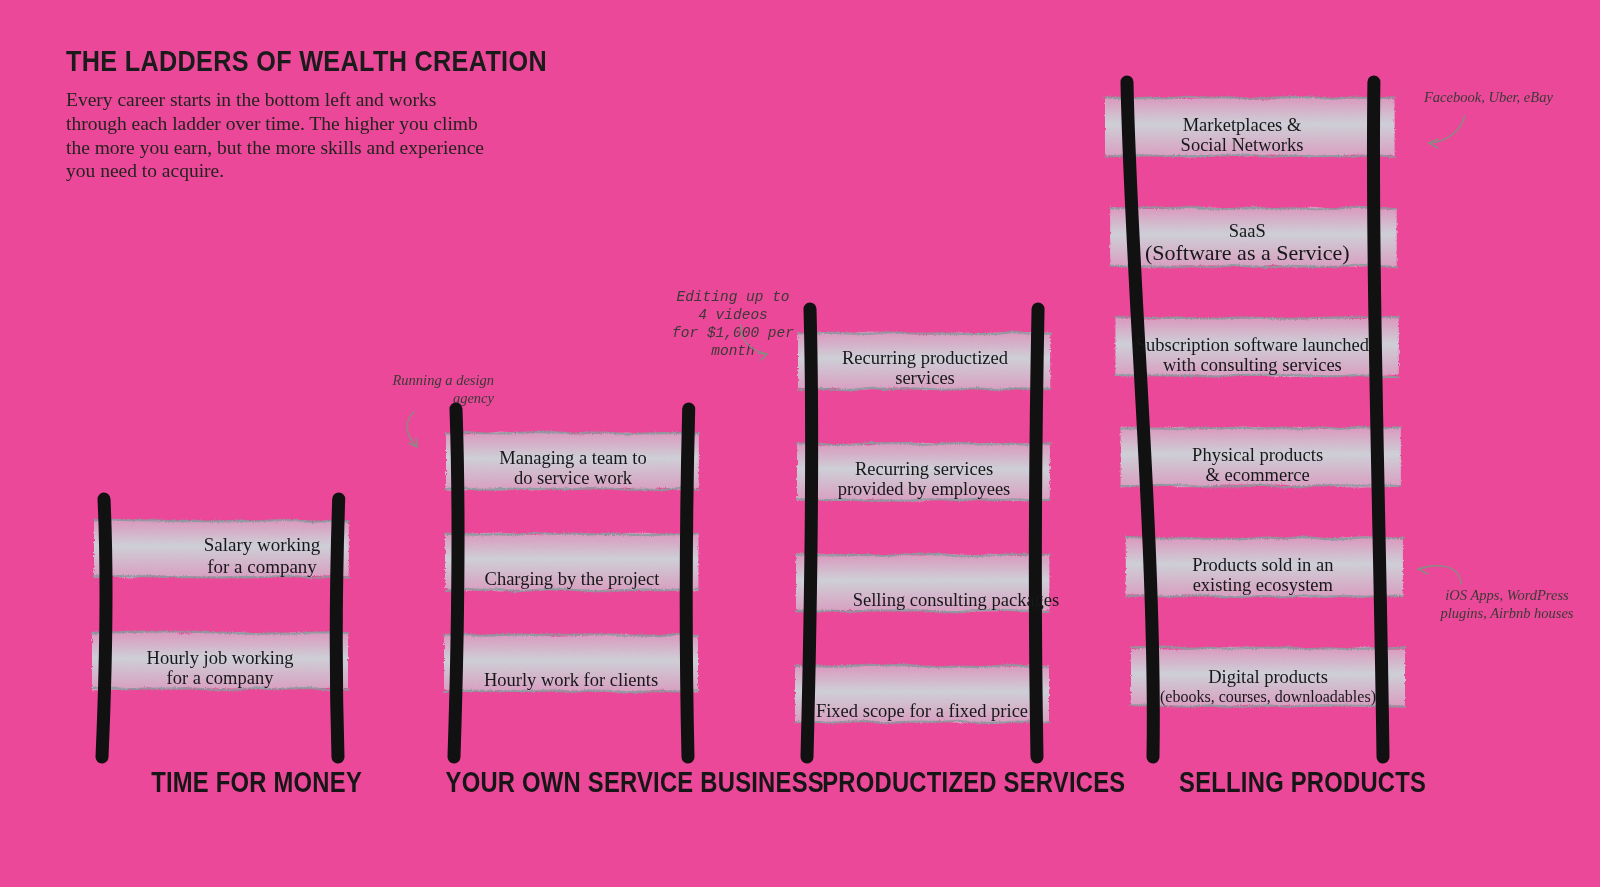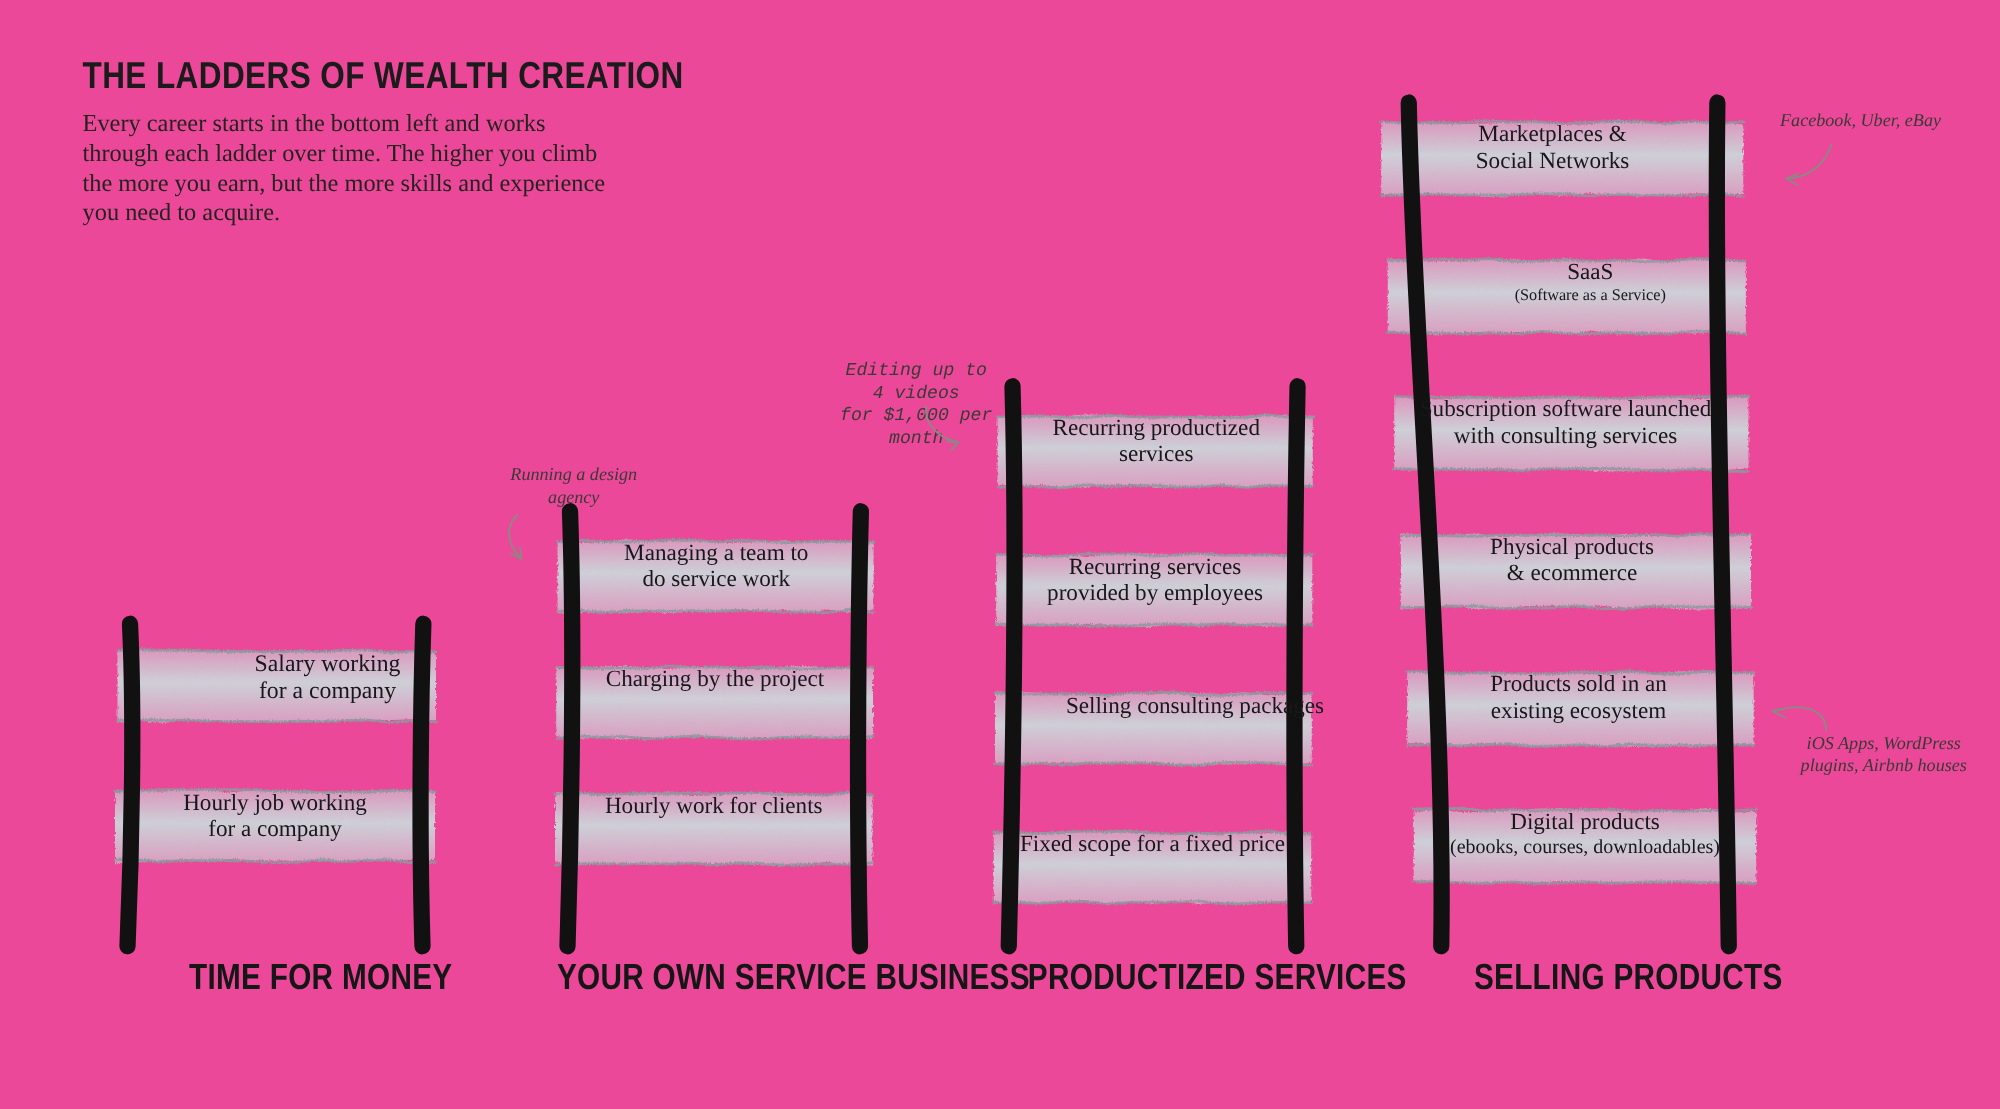--- a/index.html
+++ b/index.html
@@ -41,21 +41,21 @@
   .ladder { position: absolute; }
   .ladder-svg { position: absolute; left: 0; top: 0; overflow: visible; }
   .rung-label {
     position: absolute;
     text-align: center;
     font-family: "Liberation Serif", serif;
     color: #16181a;
     line-height: 1.12;
     pointer-events: none;
     display: flex;
-    align-items: flex-start;
+    align-items: flex-end;
     justify-content: center;
   }
   .rung-label span { display: block; width: 100%; }
   .ladder-caption {
     position: absolute;
     font-family: "Liberation Sans", sans-serif;
     font-weight: 700;
     font-size: 29px;
     letter-spacing: 0.3px;
     color: #161616;
@@ -294,24 +294,24 @@
         </g>
         <path d="M 2 -6 C 5.5 182.32500000000002, 31.5 464.09999999999997, 28 669" fill="none" stroke="#111111" stroke-width="13" stroke-linecap="round"></path>
         <path d="M 248.9 -6 C 246.4 182.32500000000002, 255.5 464.09999999999997, 258 669" fill="none" stroke="#111111" stroke-width="13" stroke-linecap="round"></path>
       </svg>
       <div class="rung-label" style="left: -20px; width: 274px; top: 10px; height: 58px; font-size: 18.5px;">
         <span>
           <span>Marketplaces &amp;</span>
           <span>Social Networks</span>
         </span>
       </div>
-      <div class="rung-label" style="left: -14.8px; width: 274px; top: 120px; height: 58px; font-size: 18.5px; padding-left: 25px;">
+      <div class="rung-label" style="left: -14.8px; width: 274px; top: 120px; height: 58px; font-size: 18.5px;">
         <span>
           <span>SaaS</span>
-          <span style="font-size: 13px;">(Software as a Service)</span>
+          <span style="font-size: 22px;">(Software as a Service)</span>
         </span>
       </div>
       <div class="rung-label" style="left: -9.6px; width: 274px; top: 230px; height: 58px; font-size: 18.5px;">
         <span>
           <span>Subscription software launched</span>
           <span>with consulting services</span>
         </span>
       </div>
       <div class="rung-label" style="left: -4.4px; width: 274px; top: 340px; height: 58px; font-size: 18.5px;">
         <span>
@@ -327,21 +327,21 @@
       </div>
       <div class="rung-label" style="left: 6px; width: 274px; top: 560px; height: 58px; font-size: 18.5px;">
         <span>
           <span>Digital products</span>
           <span style="font-size: 16px;">(ebooks, courses, downloadables)</span>
         </span>
       </div>
     </div>
   <div class="ladder-caption" style="left:1152px; top:766px;">SELLING PRODUCTS</div>
 
-  <div class="annotation" style="left:384px; top:371px; width:110px; text-align:center;margin-left:20px;">Running a design
+  <div class="annotation" style="left:384px; top:371px; width:110px; text-align:right;">Running a design
 agency</div>
   <svg class="anno-arrow" style="left:400px; top:408px;" width="50" height="50" viewBox="0 0 50 50">
     <path d="M14 4 C5 12, 4 26, 17 39" fill="none" stroke="#8a8a84" stroke-width="1.5" stroke-linecap="round"></path>
     <path d="M17 39 L9 35 M17 39 L16 30" fill="none" stroke="#8a8a84" stroke-width="1.5" stroke-linecap="round"></path>
   </svg>
 
   <div class="annotation" style="left:668px; top:288px; width:130px; text-align:center;font-family:Liberation Mono, monospace;">Editing up to 4 videos
 for $1,000 per month</div>
   <svg class="anno-arrow" style="left:735px; top:322px;" width="55" height="45" viewBox="0 0 55 45">
     <path d="M6 3 C4 16, 14 28, 32 32" fill="none" stroke="#8a8a84" stroke-width="1.5" stroke-linecap="round"></path>

